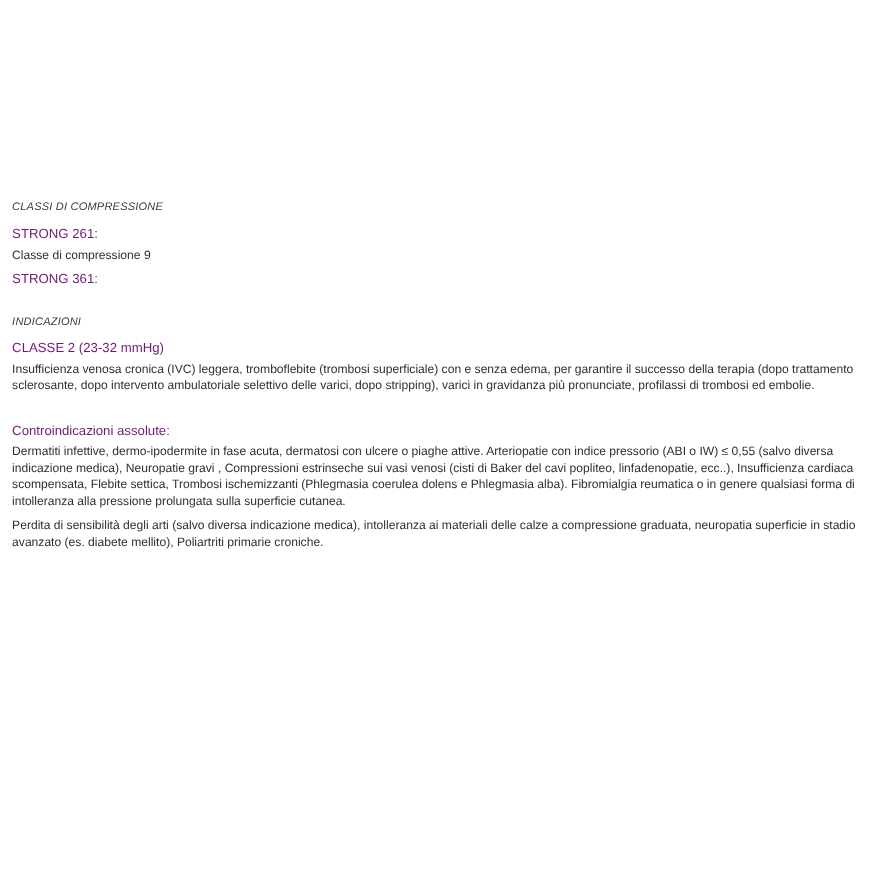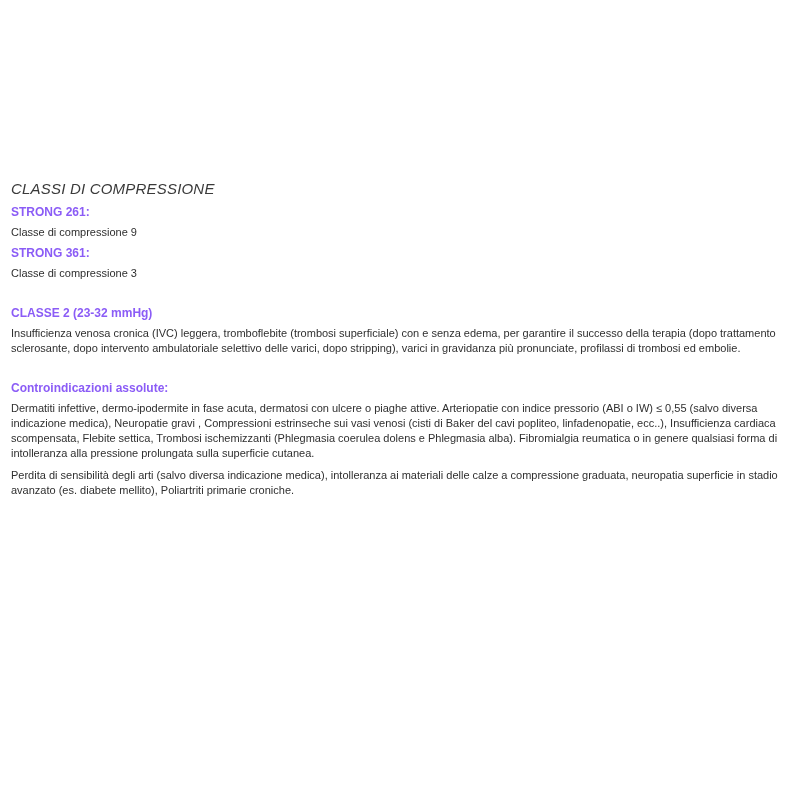--- a/index.html
+++ b/index.html
@@ -13,57 +13,57 @@
   .page {
     font-family: "Liberation Sans", sans-serif;
     width: 770px;
     padding: 182px 0 0 11px;
     box-sizing: content-box;
     color: #2f2f2f;
   }
   section { margin: 0 0 26px 0; }
   section:last-child { margin-bottom: 0; }
   .sec-heading {
-    font-size: 15px;
+    font-size: 10px;
     font-weight: 400;
     font-style: italic;
     line-height: 13px;
     letter-spacing: 0.2px;
     color: #3a3a3a;
     margin: 0 0 11px 0;
   }
   .subheading {
     font-size: 12px;
-    font-weight: 700;
+    font-weight: 400;
     line-height: 13px;
-    color: #8b5cf6;
+    color: #701a75;
     margin: 0 0 6px 0;
   }
   .body-text {
     font-size: 11px;
     font-weight: 400;
     line-height: 15px;
     color: #2f2f2f;
     margin: 0 0 7px 0;
   }
 </style>
 </head>
 <body>
 
 <main class="page">
 
   <section>
     <h2 class="sec-heading">CLASSI DI COMPRESSIONE</h2>
     <h3 class="subheading">STRONG 261:</h3>
     <p class="body-text">Classe di compressione 9</p>
     <h3 class="subheading">STRONG 361:</h3>
-    <p class="body-text">Classe di compressione 3</p>
   </section>
 
   <section>
+    <h2 class="sec-heading">INDICAZIONI</h2>
     <h3 class="subheading">CLASSE 2 (23-32 mmHg)</h3>
     <p class="body-text">Insufficienza venosa cronica (IVC) leggera, tromboflebite (trombosi superficiale) con e senza edema, per garantire il successo della terapia (dopo trattamento sclerosante, dopo intervento ambulatoriale selettivo delle varici, dopo stripping), varici in gravidanza più pronunciate, profilassi di trombosi ed embolie.</p>
   </section>
 
   <section>
     <h3 class="subheading">Controindicazioni assolute:</h3>
     <p class="body-text">Dermatiti infettive, dermo-ipodermite in fase acuta, dermatosi con ulcere o piaghe attive. Arteriopatie con indice pressorio (ABI o IW) ≤ 0,55 (salvo diversa indicazione medica), Neuropatie gravi , Compressioni estrinseche sui vasi venosi (cisti di Baker del cavi popliteo, linfadenopatie, ecc..), Insufficienza cardiaca scompensata, Flebite settica, Trombosi ischemizzanti (Phlegmasia coerulea dolens e Phlegmasia alba). Fibromialgia reumatica o in genere qualsiasi forma di intolleranza alla pressione prolungata sulla superficie cutanea.</p>
     <p class="body-text">Perdita di sensibilità degli arti (salvo diversa indicazione medica), intolleranza ai materiali delle calze a compressione graduata, neuropatia superficie in stadio avanzato (es. diabete mellito), Poliartriti primarie croniche.</p>
   </section>
 

